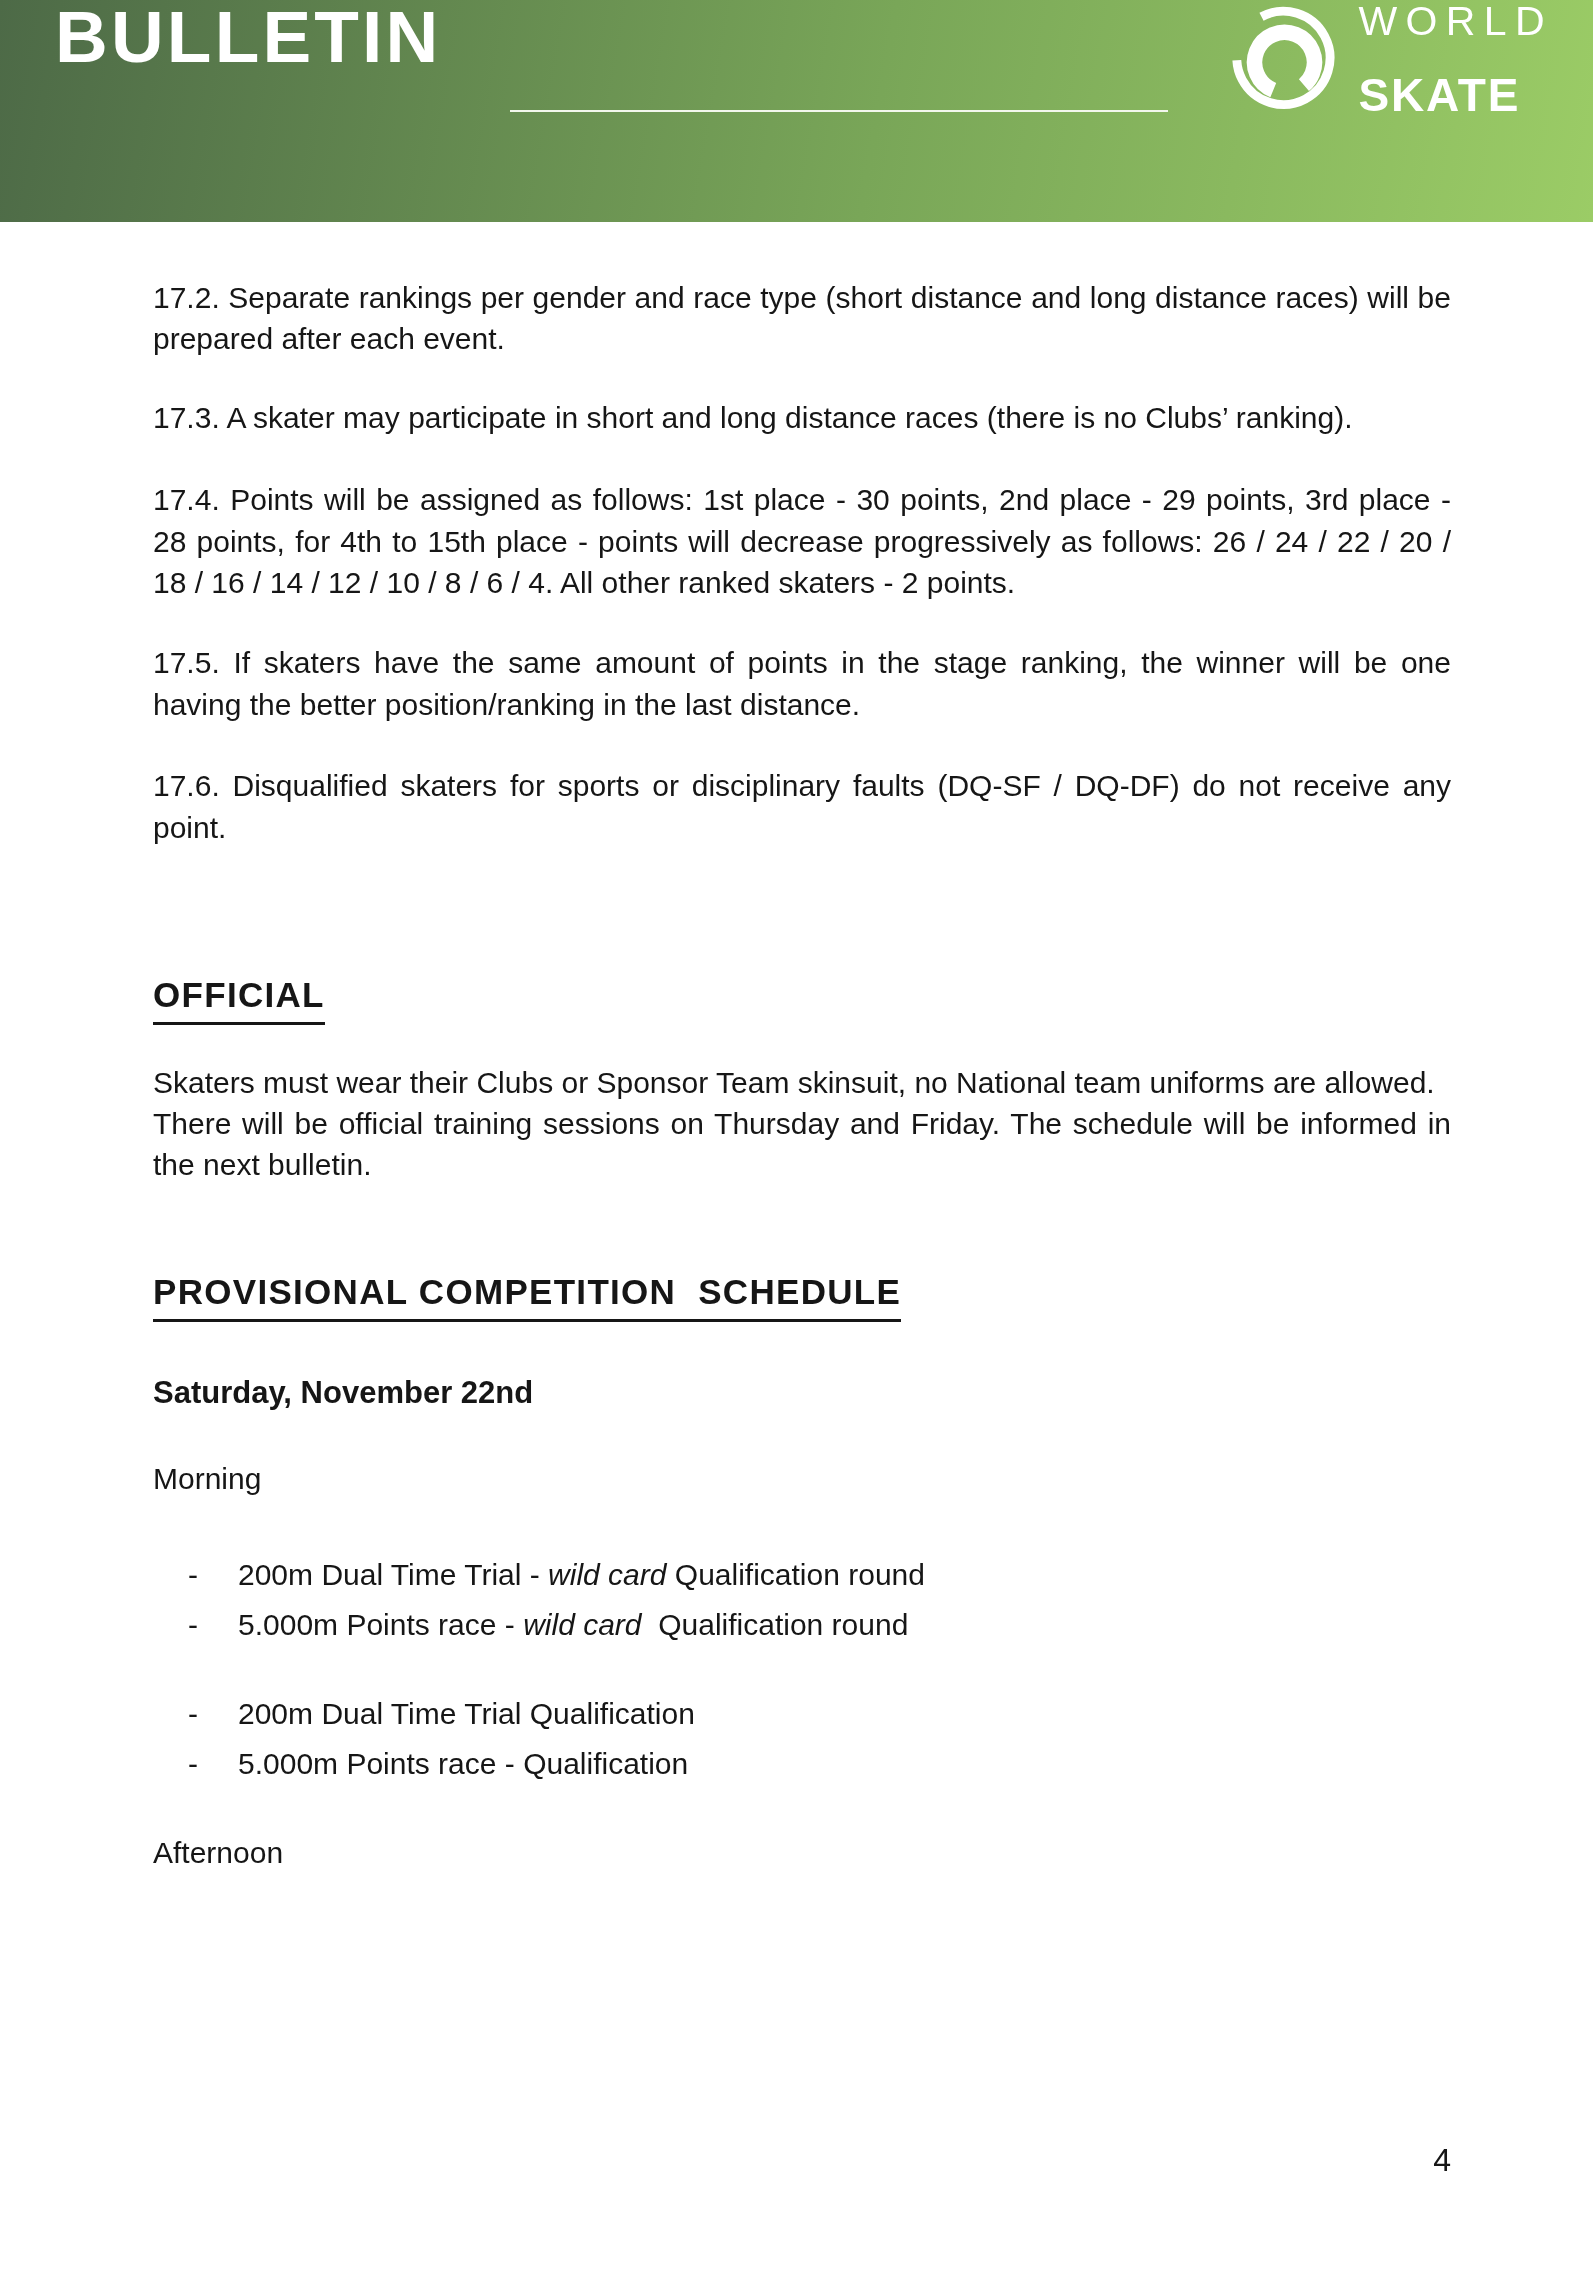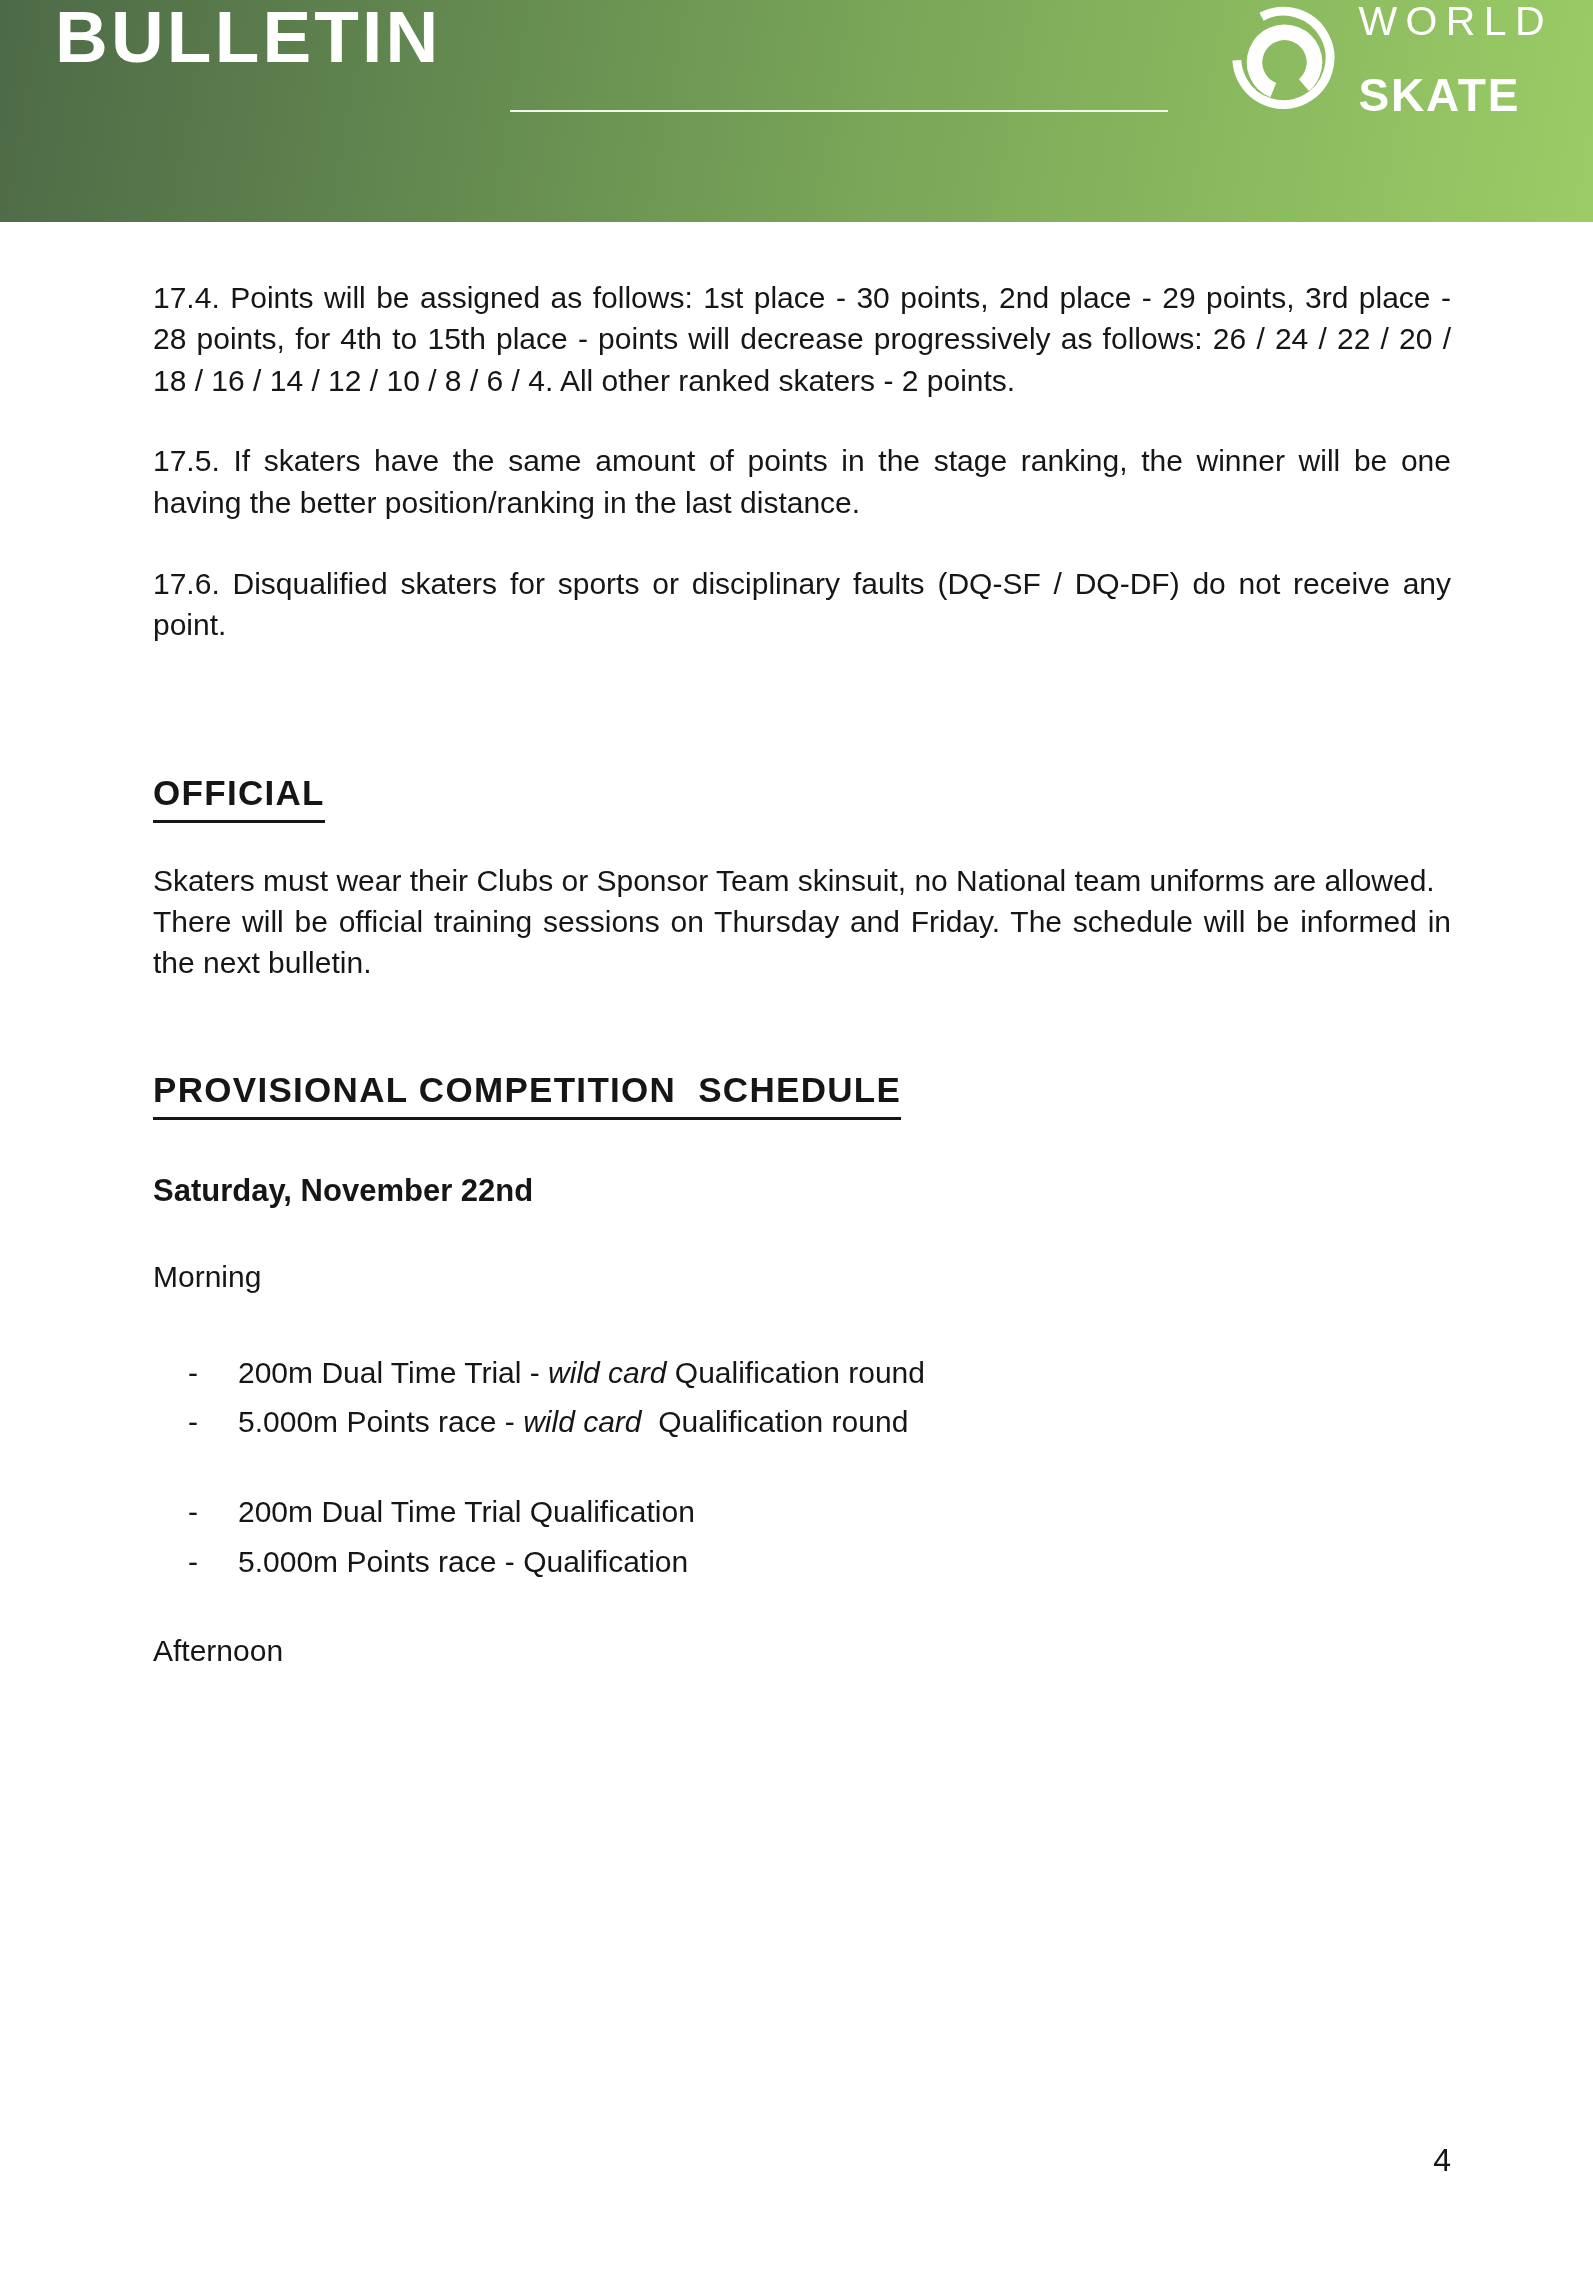--- a/index.html
+++ b/index.html
@@ -141,20 +141,22 @@
     </span>
     <span class="logo-text">
       <span class="logo-word-world">WORLD</span>
       <span class="logo-word-skate">SKATE</span>
     </span>
   </div>
 </header>
 
 <main class="content">
 
+  <p class="para">17.2. Separate rankings per gender and race type (short distance and long distance races) will be prepared after each event.</p>
+  <p class="para" style="margin-bottom:41px">17.3. A skater may participate in short and long distance races (there is no Clubs’ ranking).</p>
   <p class="para" style="margin-bottom:39px">17.4. Points will be assigned as follows: 1st place - 30 points, 2nd place - 29 points, 3rd place - 28 points, for 4th to 15th place - points will decrease progressively as follows: 26 / 24 / 22 / 20 / 18 / 16 / 14 / 12 / 10 / 8 / 6 / 4. All other ranked skaters - 2 points.</p>
   <p class="para" style="margin-bottom:40px">17.5. If skaters have the same amount of points in the stage ranking, the winner will be one having the better position/ranking in the last distance.</p>
   <p class="para para-last">17.6. Disqualified skaters for sports or disciplinary faults (DQ-SF / DQ-DF) do not receive any point.</p>
 
   <h2 class="section-heading mt-uniform"><span class="underlined">OFFICIAL</span></h2>
   <p class="para para-last">Skaters must wear their Clubs or Sponsor Team skinsuit, no National team uniforms are allowed.</p>
 
   <p class="para para-last">There will be official training sessions on Thursday and Friday. The schedule will be informed in the next bulletin.</p>
 
   <h2 class="section-heading mt-schedule"><span class="underlined">PROVISIONAL COMPETITION  SCHEDULE</span></h2>

